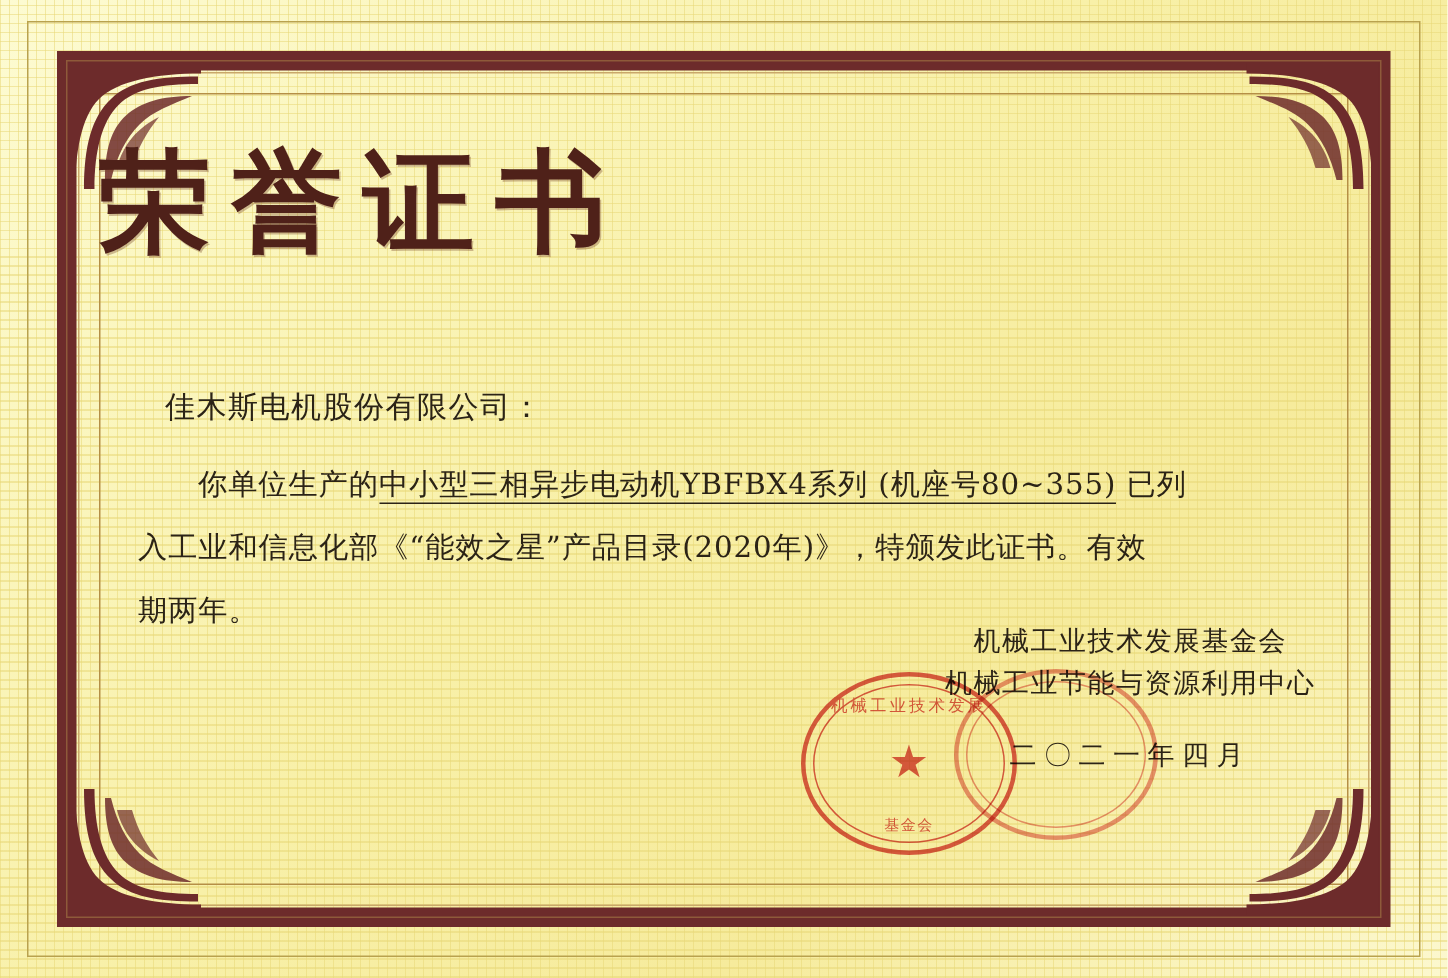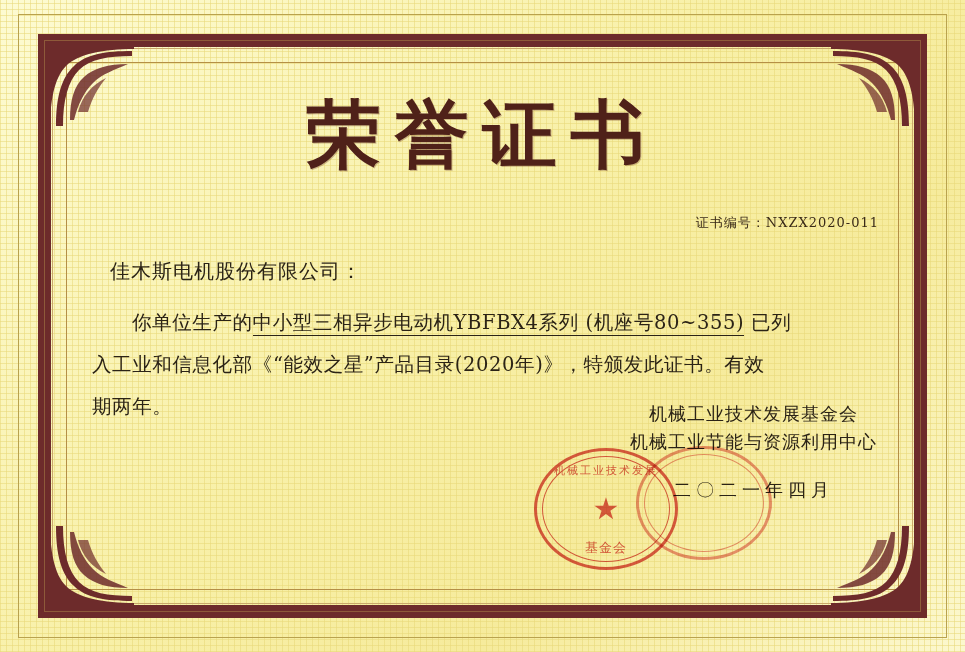--- a/index.html
+++ b/index.html
@@ -78,21 +78,20 @@
 
   .content {
     position: absolute;
     left: 66px; top: 62px; right: 66px; bottom: 62px;
   }
 
   .title {
     position: absolute;
     top: 24px;
     left: 0; right: 0;
-    text-align: center;
     font-family: Liberation Serif, serif;
     font-size: 74px;
     letter-spacing: 14px;
     color: #4f2119;
     font-weight: bold;
     text-shadow: 1px 1px 0 rgba(120,70,40,0.35);
   }
 
   .serial {
     position: absolute;
@@ -125,21 +124,21 @@
     color: #2b2316;
     letter-spacing: 0.6px;
     text-align: justify;
   }
   .body-text .indent { display: inline-block; width: 40px; }
   .body-text .ul { border-bottom: 1px solid #2b2316; padding-bottom: 1px; }
 
   .signature {
     position: absolute;
     right: 22px;
-    bottom: 86px;
+    bottom: 72px;
     text-align: center;
     font-family: "DejaVu Serif", "Liberation Serif", serif;
     font-size: 18px;
     color: #2b2316;
     line-height: 28px;
     letter-spacing: 1px;
   }
   .sig-date {
     margin-top: 20px;
     letter-spacing: 5px;
@@ -181,21 +180,21 @@
     color: #d1322f;
     font-size: 11px;
     letter-spacing: 2px;
     font-family: "DejaVu Serif", "Liberation Serif", serif;
   }
   .seal-main .arc-bottom {
     position: absolute;
     bottom: 10px; left: 0; right: 0;
     text-align: center;
     color: #d1322f;
-    font-size: 13px;
+    font-size: 10px;
     letter-spacing: 1px;
     font-family: "DejaVu Serif", "Liberation Serif", serif;
   }
   .seal-second {
     width: 108px; height: 108px;
     left: 636px;
     bottom: 92px;
     border-color: #d8433e;
     opacity: 0.55;
   }
@@ -245,23 +244,20 @@
       <path d="M12 86 C12 58 17 38 30 26 C42 14 62 11 88 11 L88 16 C64 16 46 19 35 30 C24 41 19 60 19 86 Z" fill="currentColor"></path>
       <path d="M26 80 C26 60 30 46 40 37 C50 28 64 24 84 24 C70 30 58 34 49 43 C40 52 34 64 30 80 Z" fill="currentColor" opacity="0.85"></path>
       <path d="M34 72 C38 56 48 45 62 38 C54 48 48 58 44 72 Z" fill="currentColor" opacity="0.7"></path>
     </svg>
   </div>
 
   <div class="content">
 
     <div class="title">荣誉证书</div>
 
-    <div class="serial">
-      <span>证书编号：</span><span>NXZX2020-011</span>
-    </div>
 
     <div class="salutation">佳木斯电机股份有限公司：</div>
 
     <div class="body-text">
       <div><span class="indent"></span><span>你单位生产的<span class="ul">中小型三相异步电动机YBFBX4系列 (机座号80~355)</span> 已列</span></div>
       <div><span>入工业和信息化部《“能效之星”产品目录(2020年)》，特颁发此证书。有效</span></div>
       <div><span>期两年。</span></div>
     </div>
 
     <div class="signature">

